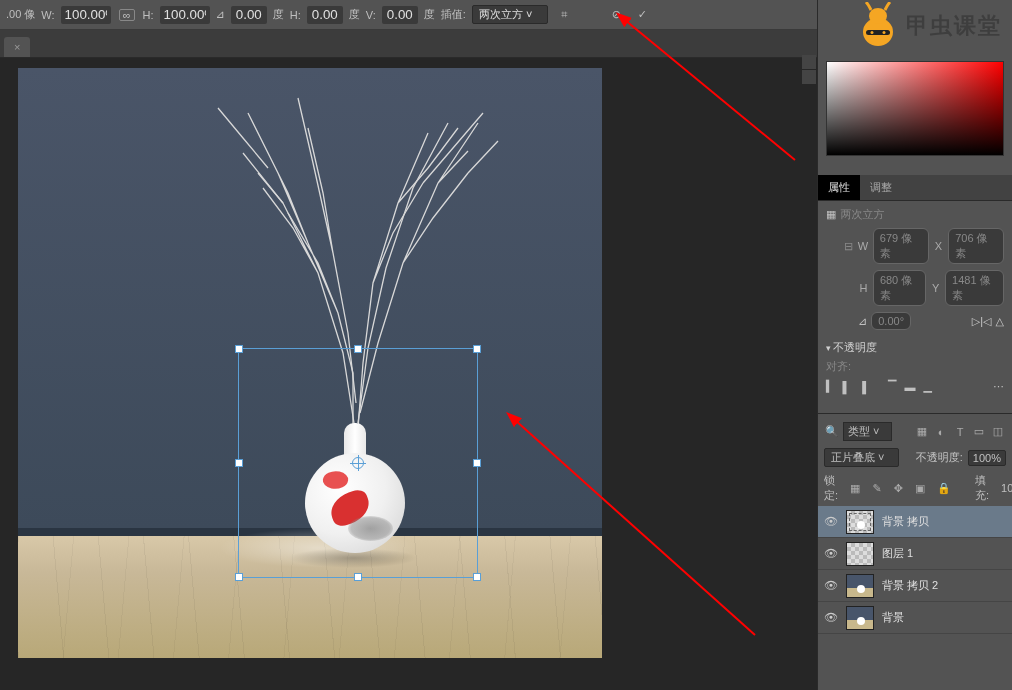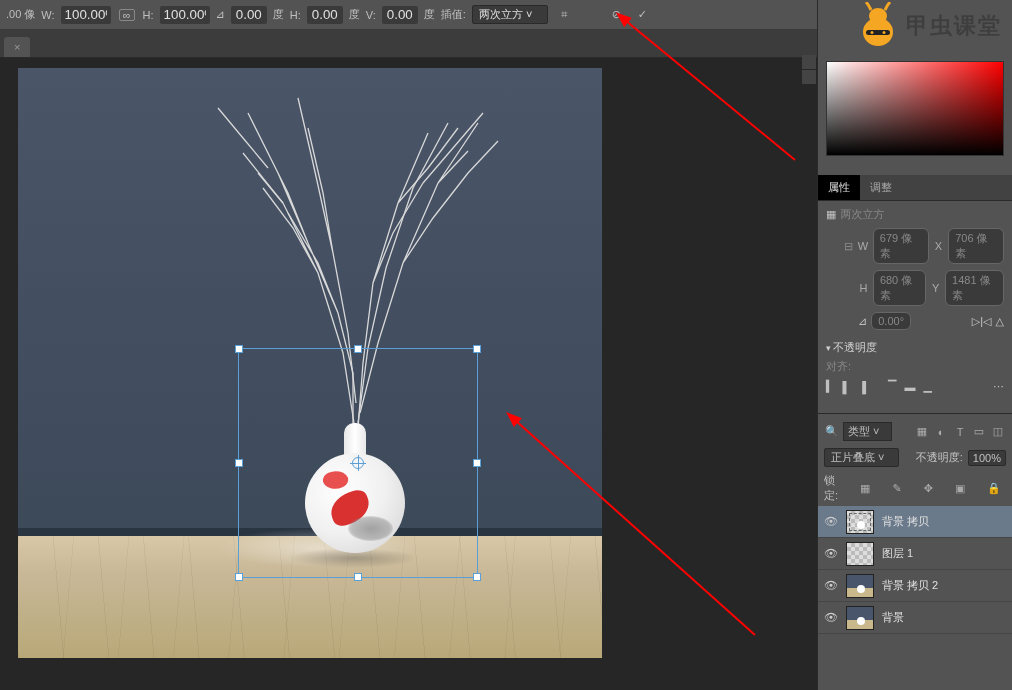--- a/index.html
+++ b/index.html
@@ -66,21 +66,21 @@
 
 .sep { height: 1px; background: #2a2a2a; margin: 4px 0; }
 
 .layers-panel { flex: 1; display: flex; flex-direction: column; background: #535353; }
 .layer-toolbar { display: flex; align-items: center; padding: 4px 6px; gap: 3px; }
 .layer-toolbar .search { flex: 0 0 auto; }
 .layer-toolbar .filticon { width: 16px; height: 16px; display: inline-flex; align-items: center; justify-content: center; color: #aaa; }
 .layer-row2 { display: flex; align-items: center; padding: 3px 6px; gap: 5px; }
 .layer-row2 .dropdown { background: #3a3a3a; border: 1px solid #2a2a2a; padding: 1px 14px 1px 6px; border-radius: 2px; }
 .layer-row2 .val { background: #3a3a3a; padding: 1px 4px; border-radius: 2px; min-width: 34px; text-align: right; border: 1px solid #2a2a2a; }
-.lock-row { display: flex; align-items: center; padding: 3px 6px; gap: 22px; }
+.lock-row { display: flex; align-items: center; padding: 3px 6px; gap: 12px; }
 .lock-row .ico { width: 14px; text-align: center; color: #aaa; }
 .layer-list { flex: 1; overflow: hidden; }
 .layer-item { display: flex; align-items: center; height: 32px; border-bottom: 1px solid #454545; padding: 0 6px; gap: 8px; }
 .layer-item.selected { background: #6a7a8a; }
 .layer-eye { width: 14px; color: #ccc; cursor: pointer; text-align: center; }
 .layer-thumb { width: 28px; height: 24px; background: #888; border: 1px solid #222; position: relative; }
 .layer-thumb.checker { background: repeating-conic-gradient(#bbb 0 25%, #ddd 0 50%) 0 0/8px 8px; }
 .layer-thumb.img { background: linear-gradient(#48556a 60%, #c8b88c 60%); }
 .layer-thumb .mini-vase { position: absolute; left: 10px; top: 10px; width: 8px; height: 8px; background: #fff; border-radius: 50%; }
 .layer-thumb .dashed { position: absolute; inset: 2px; border: 1px dashed #666; }

